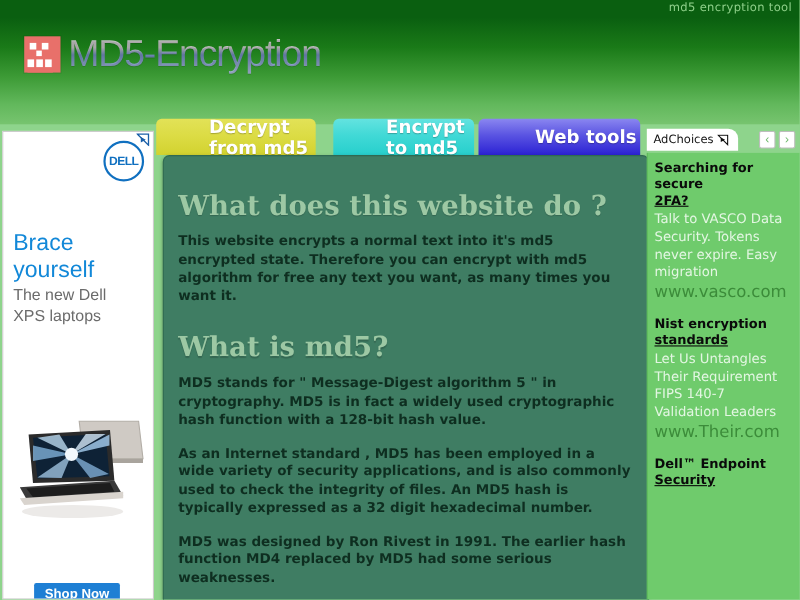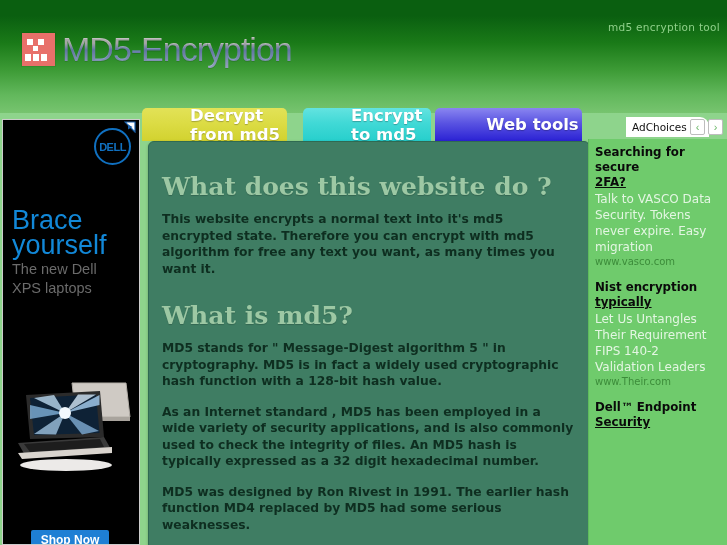--- a/index.html
+++ b/index.html
@@ -13,21 +13,20 @@
   
   #header {
     position: absolute; left: 0; top: 0; width: 727px; height: 113px;
     background: linear-gradient(to bottom,
        #0a5f10 0%, #0a5f10 14%, #1a7a18 38%, #3d9b36 62%, #62b85c 84%, #77c46f 100%);
   }
   #tagline {
     position: absolute; right: 7px; top: 1px;
     font-size: 10.5px; color: #8fd08a; letter-spacing: .3px;
     font-family: "DejaVu Sans", sans-serif;
-    margin-top: 20px;
   }
   #logo-wrap {
     position: absolute; left: 22px; top: 25px;
     display: flex; align-items: center;
   }
   #logo-icon {
     width: 33px; height: 33px; background: #e8706a;
     position: relative; margin-right: 7px; flex: none;
     box-shadow: 0 0 0 1px rgba(0,0,0,.07);
   }
@@ -68,35 +67,35 @@
   #tab-0 { left:142px;  width:145px;
     background: linear-gradient(to bottom, #e2e257 0%, #dcdc45 45%, #d2d22f 100%); }
   #tab-1 { left:303px;  width:128px;
     background: linear-gradient(to bottom, #63e3e0 0%, #41d9d6 45%, #27cfcc 100%); }
   #tab-2 { left:435px;  width:147px;
     background: linear-gradient(to bottom, #8a86f0 0%, #5a54e2 45%, #2b22d4 100%); }
 
   
   #left-ad {
     position: absolute; left: 2px; top: 119px; width: 138px; height: 426px;
-    background: #000000; border: 1px solid #ccc; overflow: hidden;
+    background: #ffffff; border: 1px solid #ccc; overflow: hidden;
   }
   #adchoices-corner {
     position: absolute; right: 1px; top: 1px; width: 14px; height: 12px;
   }
   #dell-logo {
     position: absolute; right: 8px; top: 8px;
     width: 37px; height: 37px; border-radius: 50%;
     border: 2.5px solid #1070c0; color: #1070c0;
     display: flex; align-items: center; justify-content: center;
     font-size: 11px; font-weight: 700; letter-spacing: -.5px;
   }
   #dell-head {
     position: absolute; left: 9px; top: 88px;
-    font-size: 27px; line-height: 25px; color: #1288d8; font-weight: 400;
+    font-size: 21px; line-height: 25px; color: #1288d8; font-weight: 400;
   }
   #dell-sub {
     position: absolute; left: 9px; top: 140px;
     font-size: 14.5px; line-height: 19px; color: #6b6b6b;
   }
   #dell-art {
     position: absolute; left: 5px; top: 245px; width: 130px; height: 110px;
   }
   #dell-cta {
     position: absolute; left: 28px; bottom: -6px; width: 78px; height: 20px;
@@ -148,21 +147,20 @@
 
   
   #right-col { position: absolute; left: 588px; top: 117px; width: 139px; height: 428px; }
   #ad-topbar { position: relative; height: 22px; }
   #adchoices-tab {
     position: absolute; left: 0; top: 0; height: 20px; padding: 0 7px 0 6px;
     background: #fff; border-radius: 0 9px 0 0;
     display: flex; align-items: center; gap: 3px;
     font-size: 10.5px; color: #111; cursor: pointer;
     font-family: "DejaVu Sans", sans-serif;
-    margin-left: 38px;
   }
   #ad-arrows { position: absolute; right: 4px; top: 2px; display: flex; gap: 3px; }
   .ad-arrow {
     width: 15px; height: 16px; background: #fff; border: 1px solid #bdbdbd;
     color: #6db96a; font-size: 11px; display:flex; align-items:center;
     justify-content:center; cursor: pointer; border-radius: 2px;
   }
   #ad-body {
     background: #6fcb6c; border-left: 1px solid #5fbc5c;
     height: 406px; padding: 6px 5px 12px 6px; overflow: hidden;
@@ -170,21 +168,21 @@
   .rad { margin-bottom: 13px; }
   .rad-title {
     font-size: 11.8px; font-weight: 700; color: #0a0a0a; line-height: 15px;
     font-family: "DejaVu Sans", sans-serif;
   }
   .rad-title .u { text-decoration: underline; cursor: pointer; }
   .rad-desc {
     font-size: 12px; color: #e3f6e2; line-height: 16px; margin-top: 1px;
     font-family: "DejaVu Sans", sans-serif;
   }
-  .rad-url { font-size: 10px; color: #3c8c3a; margin-top: 1px;
+  .rad-url { font-size: 15px; color: #3c8c3a; margin-top: 1px;
     font-family: "DejaVu Sans", sans-serif; }
 </style>
 </head>
 <body>
 
 <div id="header">
   <div id="tagline">md5 encryption tool</div>
   <div id="logo-wrap">
     <div id="logo-icon">
       <i></i>
@@ -291,23 +289,23 @@
         <span class="u">2FA?</span>
       </div>
       <div class="rad-desc">Talk to VASCO Data Security. Tokens never expire. Easy migration</div>
       <div class="rad-url">www.vasco.com</div>
     </div>
 
 
     <div class="rad">
       <div class="rad-title">
         <span>Nist encryption</span><br>
-        <span class="u">typically</span>
+        <span class="u">standards</span>
       </div>
-      <div class="rad-desc">Let Us Untangles Their Requirement FIPS 140-2 Validation Leaders</div>
+      <div class="rad-desc">Let Us Untangles Their Requirement FIPS 140-7 Validation Leaders</div>
       <div class="rad-url">www.Their.com</div>
     </div>
 
     <div class="rad">
       <div class="rad-title">
         <span>Dell™ Endpoint</span><br>
         <span class="u">Security</span>
       </div>
 
     </div>

